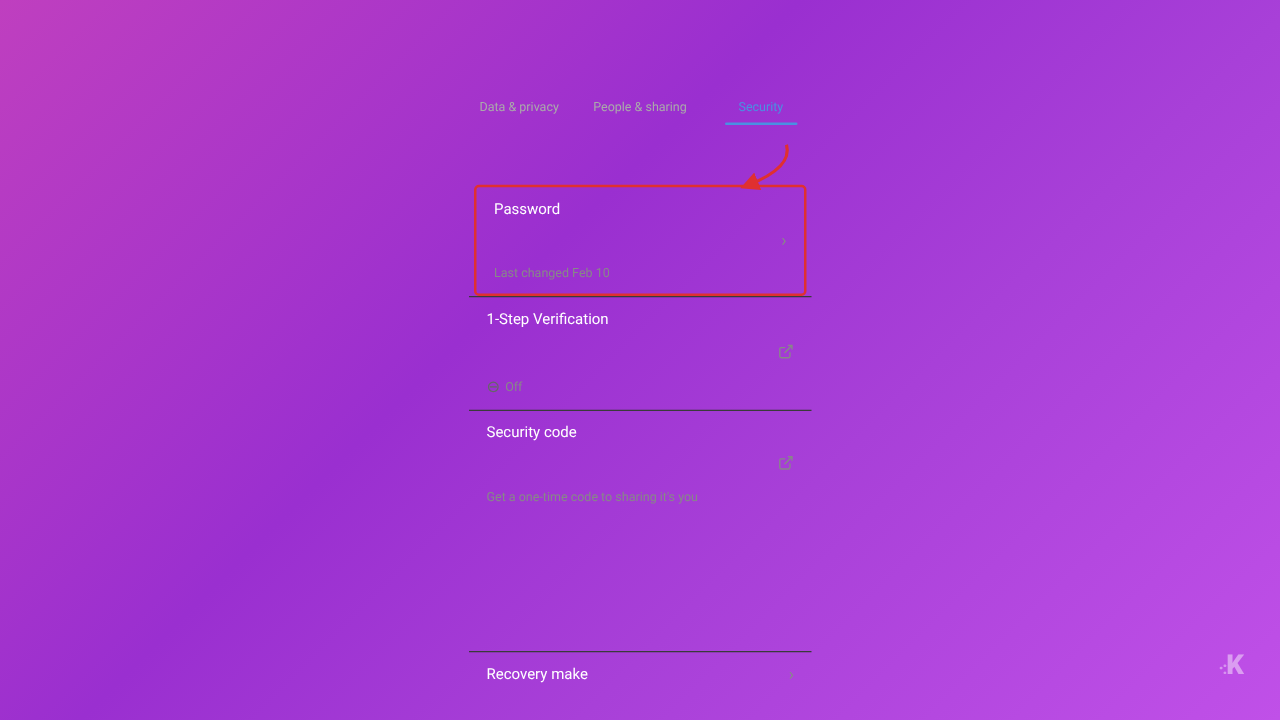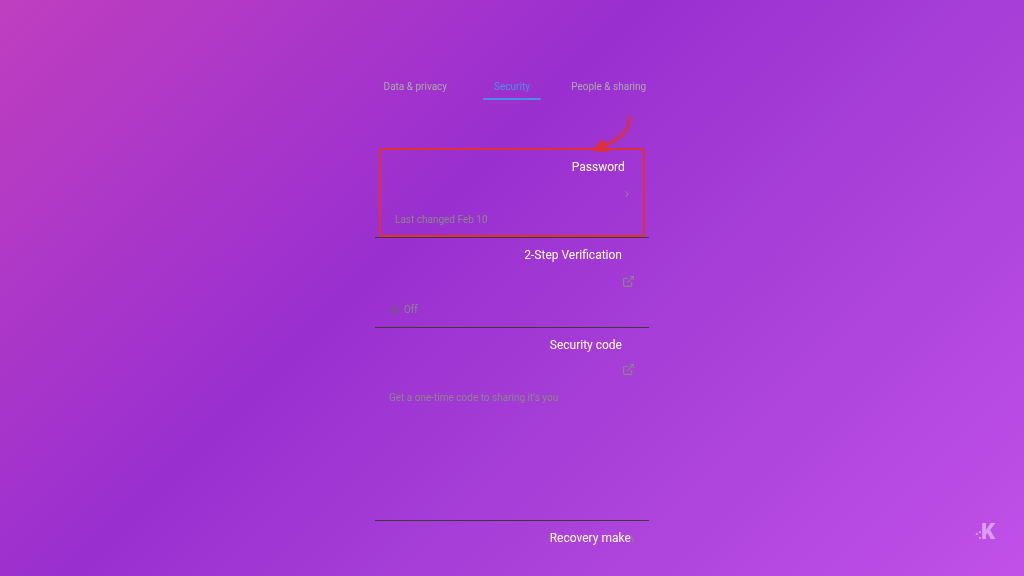--- a/index.html
+++ b/index.html
@@ -148,21 +148,20 @@
       overflow-y: auto;
       overflow-x: hidden;
     }
 
     
     .section {
       background: #2a2a2a;
       margin: 8px 8px;
       border-radius: 8px;
       padding: 10px 0;
-      text-align: right;
     }
     .section-title {
       color: #fff;
       font-size: 13px;
       font-weight: 500;
       padding: 4px 14px 10px;
     }
 
     
     .list-item {
@@ -263,25 +262,25 @@
         </svg>
       </span>
       <div class="avatar-circle">A</div>
     </div>
   </div>
 
   <div class="tab-bar">
     <div class="tab-item">
       <span>Data &amp; privacy</span>
     </div>
+    <div class="tab-item">
+      <span>People &amp; sharing</span>
+    </div>
     <div class="tab-item active">
       <span>Security</span>
-    </div>
-    <div class="tab-item">
-      <span>People &amp; sharing</span>
     </div>
   </div>
 
   <div class="content-area">
 
     <div class="section">
       <div class="section-title">Signing in to Google</div>
 
       <div style="position:relative;">
 
@@ -303,21 +302,21 @@
               </div>
             </div>
             <span class="list-item-icon">›</span>
           </div>
         </div>
       </div>
 
 
       <div class="list-item">
         <div class="list-item-content">
-          <div class="list-item-title">2-Step Verification</div>
+          <div class="list-item-title">1-Step Verification</div>
           <div class="list-item-subtitle">
             <span class="status-off">⊖</span>
             <span>Off</span>
           </div>
         </div>
         <span class="ext-icon">
           <svg width="13" height="13" viewBox="0 0 24 24" fill="none" stroke="#888" stroke-width="2">
             <path d="M18 13v6a2 2 0 0 1-2 2H5a2 2 0 0 1-2-2V8a2 2 0 0 1 2-2h6"></path>
             <polyline points="15 3 21 3 21 9"></polyline>
             <line x1="10" y1="14" x2="21" y2="3"></line>

